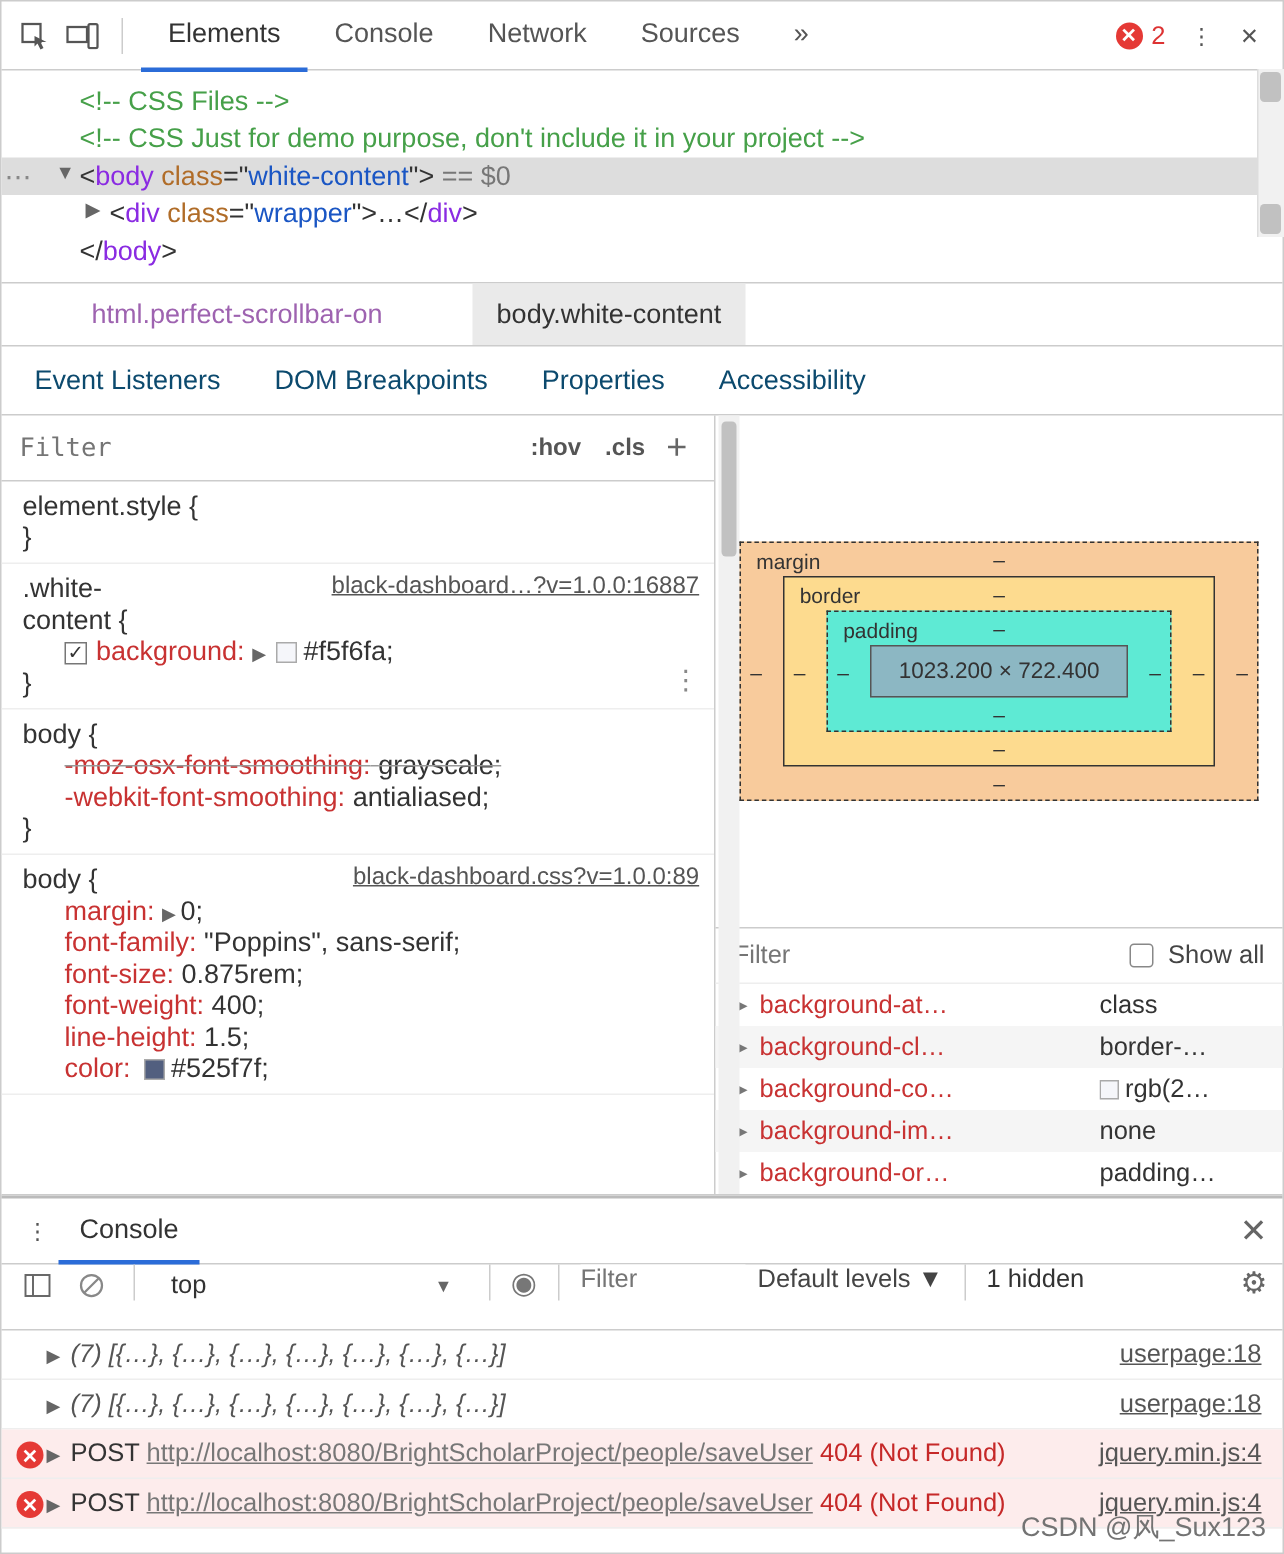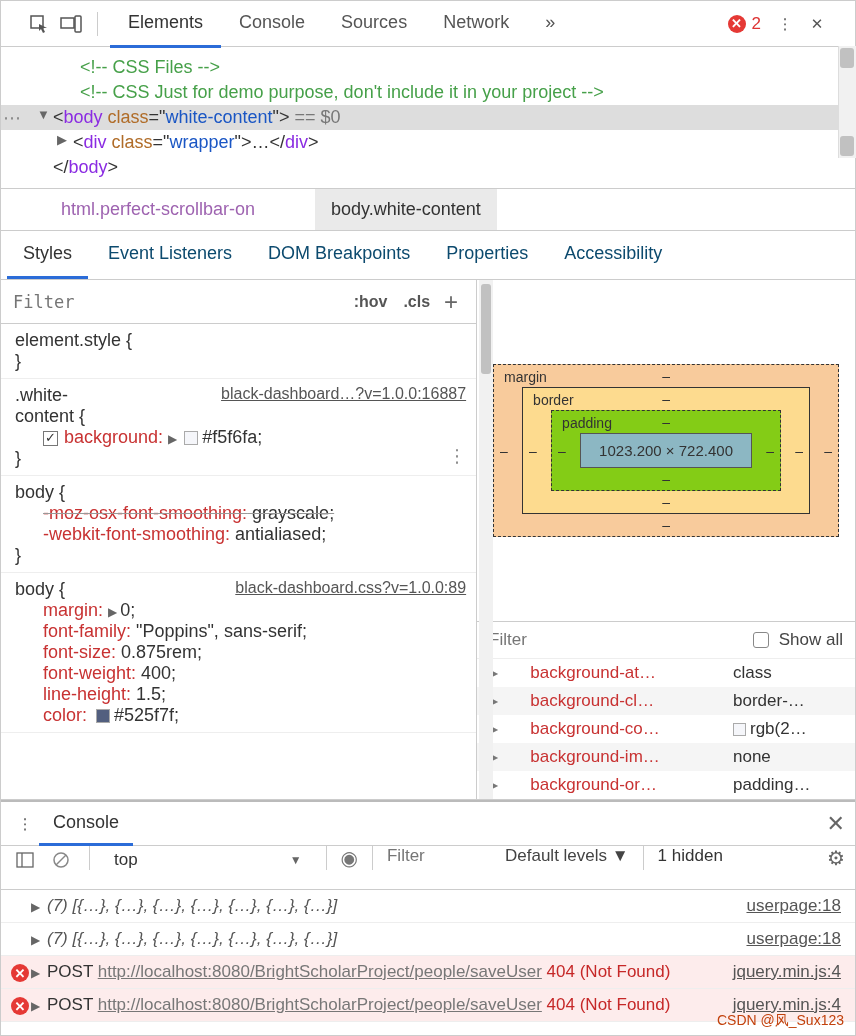--- a/index.html
+++ b/index.html
@@ -1,36 +1,36 @@
 <!DOCTYPE html>
 <html><head>
 <meta charset="utf-8">
 <style>
 * { box-sizing: border-box; margin: 0; padding: 0; font-family: "Segoe UI", Arial, sans-serif; }
 body { width: 856px; height: 1036px; background: #f3f3f3; font-size: 15px; color: #333; overflow: hidden; }
 .devtools { background: #fff; display: flex; flex-direction: column; height: 1036px; border: 1px solid #ccc; }
 
 
-.toolbar { display: flex; align-items: center; border-bottom: 1px solid #ccc; height: 46px; padding: 0 24px; gap: 4px; }
+.toolbar { display: flex; align-items: center; border-bottom: 1px solid #ccc; height: 46px; padding: 0 8px; gap: 4px; }
 .tb-btn { width: 28px; height: 28px; display: flex; align-items: center; justify-content: center; color: #555; }
 .vdiv { width: 1px; height: 24px; background: #ccc; margin: 0 8px; }
 .tabs { display: flex; gap: 0; }
 .tab { padding: 12px 18px; font-size: 18px; color: #555; cursor: pointer; }
 .tab.active { color: #333; border-bottom: 3px solid #2b6cd8; }
 .toolbar .spacer { flex: 1; }
 .err-ind { display: flex; align-items: center; gap: 6px; color: #d33; font-size: 17px; margin-right: 6px; }
 .err-badge { width: 18px; height: 18px; border-radius: 50%; background: #e53935; color: #fff; display: flex; align-items: center; justify-content: center; font-size: 13px; font-weight: bold; }
 
 
 .dom { font-family: Consolas, Menlo, monospace; font-size: 18px; padding: 8px 0; position: relative; white-space: nowrap; overflow: hidden; }
 .dom-line { padding: 2px 8px 2px 52px; }
 .dom-line.sel { background: #ddd; }
 .dom-line .dots { position: absolute; left: 2px; color: #888; }
 .dom-line .arr { position: absolute; margin-left: -16px; color: #666; font-size: 13px; }
-.dom .cmt { color: #46a049; margin-left: 27px; }
+.dom .cmt { color: #46a049; }
 .dom .tg { color: #8a2be2; }
 .dom .at { color: #b06c28; }
 .dom .vl { color: #1a56c4; }
 .dom .eq { color: #777; }
 .scroll-track { position: absolute; right: 0; top: 46px; width: 18px; height: 112px; background: #f1f1f1; border-left: 1px solid #ddd; }
 .scroll-thumb { position: absolute; right: 2px; width: 14px; background: #c1c1c1; border-radius: 3px; }
 
 
 .crumbs { display: flex; border-top: 1px solid #ccc; border-bottom: 1px solid #ccc; font-family: Consolas, Menlo, monospace; font-size: 18px; }
 .crumb { padding: 10px 16px; margin-left: 44px; }
@@ -65,40 +65,40 @@
 .rule .sw { display: inline-block; width: 14px; height: 14px; border: 1px solid #aaa; vertical-align: middle; margin: 0 4px; }
 .rule .tri { display:inline-block;margin: 0 3px 0 0; color:#666; font-size:12px; }
 .rule .kebab { position: absolute; right: 10px; bottom: 8px; color: #888; font-size: 18px; }
 
 
 .boxmodel { flex: 1; display: flex; align-items: center; justify-content: center; padding: 16px; }
 .bm { position: relative; font-family: Consolas, Menlo, monospace; font-size: 14px; }
 .bm-layer { border: 1px dashed #333; padding: 22px 28px; position: relative; text-align: center; }
 .bm-margin { background: #f8cb9c; }
 .bm-border { background: #fddb8f; border-style: solid; }
-.bm-padding { background: #84cc16; border-style: dashed; }
+.bm-padding { background: #5eead4; border-style: dashed; }
 .bm-content { background: #8cb7c3; border: 1px solid #555; padding: 8px 18px; font-size: 15px; white-space: nowrap; }
 .bm-label { position: absolute; left: 10px; top: 4px; font-size: 14px; }
 .bm-dash { position: absolute; font-size: 14px; }
 .bm-t { top: 3px; left: 50%; transform: translateX(-50%); }
 .bm-b { bottom: 3px; left: 50%; transform: translateX(-50%); }
 .bm-l { left: 6px; top: 50%; transform: translateY(-50%); }
 .bm-r { right: 6px; top: 50%; transform: translateY(-50%); }
 
 
 .computed { border-top: 1px solid #ccc; display: flex; flex-direction: column; }
 .comp-filter { display: flex; align-items: center; padding: 8px 12px; border-bottom: 1px solid #eee; gap: 10px; }
 .comp-filter input.f { border: none; outline: none; font-size: 17px; flex: 1; color: #888; }
 .comp-filter .cb { width:16px;height:16px;border:1px solid #888;border-radius:3px; }
 .comp-filter .sa { font-size:17px; color:#444; }
 .comp-list { font-family: Consolas, Menlo, monospace; font-size: 17px; }
 .comp-row { display: flex; padding: 4px 12px; align-items: center; gap: 8px; }
 .comp-row:nth-child(even){background:#f5f5f5;}
 .comp-row .ar { color:#777; font-size:12px; }
-.comp-row .cn { color:#c83232; flex:1; white-space:nowrap; overflow:hidden; text-overflow:ellipsis;margin-left:24px; }
+.comp-row .cn { color:#c83232; flex:1; white-space:nowrap; overflow:hidden; text-overflow:ellipsis; }
 .comp-row .cv { color:#333; width:110px; white-space:nowrap; overflow:hidden; text-overflow:ellipsis; }
 .comp-row .cv .sw { display:inline-block;width:13px;height:13px;border:1px solid #aaa;vertical-align:middle;margin-right:4px; }
 
 
 .drawer { border-top: 2px solid #bbb; display:flex; flex-direction:column; flex:1; }
 .drawer-head { display:flex; align-items:center; height:44px; padding:0 10px; border-bottom:1px solid #ccc; }
 .drawer-head .dtab { padding:10px 14px; font-size:18px; border-bottom:3px solid #2b6cd8; }
 .drawer-head .x { margin-left:auto; font-size:22px; color:#666; }
 .drawer-tb { display:flex; align-items:flex-start; height:44px; padding:0 10px; gap:8px; border-bottom:1px solid #ccc; font-size:17px; }
 .drawer-tb .ctx { display:flex; align-items:center; gap:6px; padding:4px 10px; }
@@ -113,21 +113,21 @@
 .log { padding:6px 14px 6px 46px; border-bottom:1px solid #eee; position:relative; }
 .log .exp { position:absolute; left:30px; top:10px; color:#666; font-size:12px; }
 .log .src { float:right; text-decoration:underline; color:#555; }
 .log .it { font-style:italic; color:#555; }
 .log.err { background:#fdecec; color:#c62828; }
 .log.err .badge { position:absolute; left:10px; top:8px; width:18px;height:18px;border-radius:50%;background:#e53935;color:#fff;display:flex;align-items:center;justify-content:center;font-size:13px;font-weight:bold; }
 .log.err .url { text-decoration:underline; color:#777; }
 .log.err .meth { color:#333; }
 .log.err .stat { color:#c62828; }
 
-.watermark { position:fixed; right:12px; bottom:6px; color:#c2410c; font-size:14px; }
+.watermark { position:fixed; right:12px; bottom:6px; color:#737373; font-size:18px; }
 </style>
 </head>
 <body>
 
 <div class="devtools">
 
   <div class="toolbar">
     <div class="tb-btn">
         <svg width="20" height="20" viewBox="0 0 20 20">
           <rect x="2" y="2" width="12" height="12" fill="none" stroke="#555" stroke-width="1.5"></rect>
@@ -137,22 +137,22 @@
     <div class="tb-btn">
         <svg width="22" height="18" viewBox="0 0 22 18">
           <rect x="1" y="3" width="13" height="10" fill="none" stroke="#555" stroke-width="1.5"></rect>
           <rect x="15" y="1" width="6" height="16" rx="1" fill="none" stroke="#555" stroke-width="1.5"></rect>
         </svg>
       </div>
     <div class="vdiv"></div>
     <div class="tabs">
       <div class="tab active">Elements</div>
       <div class="tab">Console</div>
+      <div class="tab">Network</div>
       <div class="tab">Sources</div>
-      <div class="tab">Network</div>
       <div class="tab">»</div>
     </div>
     <div class="spacer"></div>
     <div class="err-ind">
       <span class="err-badge">✕</span>
       <span>2</span>
     </div>
     <div class="tb-btn">⋮</div>
     <div class="tb-btn">✕</div>
   </div>
@@ -168,21 +168,20 @@
     <div class="scroll-thumb" style="top:2px;height:20px"></div>
     <div class="scroll-thumb" style="bottom:2px;height:20px"></div>
   </div>
 
   <div class="crumbs">
     <div class="crumb first">html.perfect-scrollbar-on</div>
     <div class="crumb active">body.white-content</div>
   </div>
 
   <div class="subtabs">
-    <div class="subtab active">Styles</div>
     <div class="subtab">Event Listeners</div>
     <div class="subtab">DOM Breakpoints</div>
     <div class="subtab">Properties</div>
     <div class="subtab">Accessibility</div>
   </div>
 
   <div class="mid">
     <div class="left">
       <div class="filter-row">
         <input placeholder="Filter" style="">

